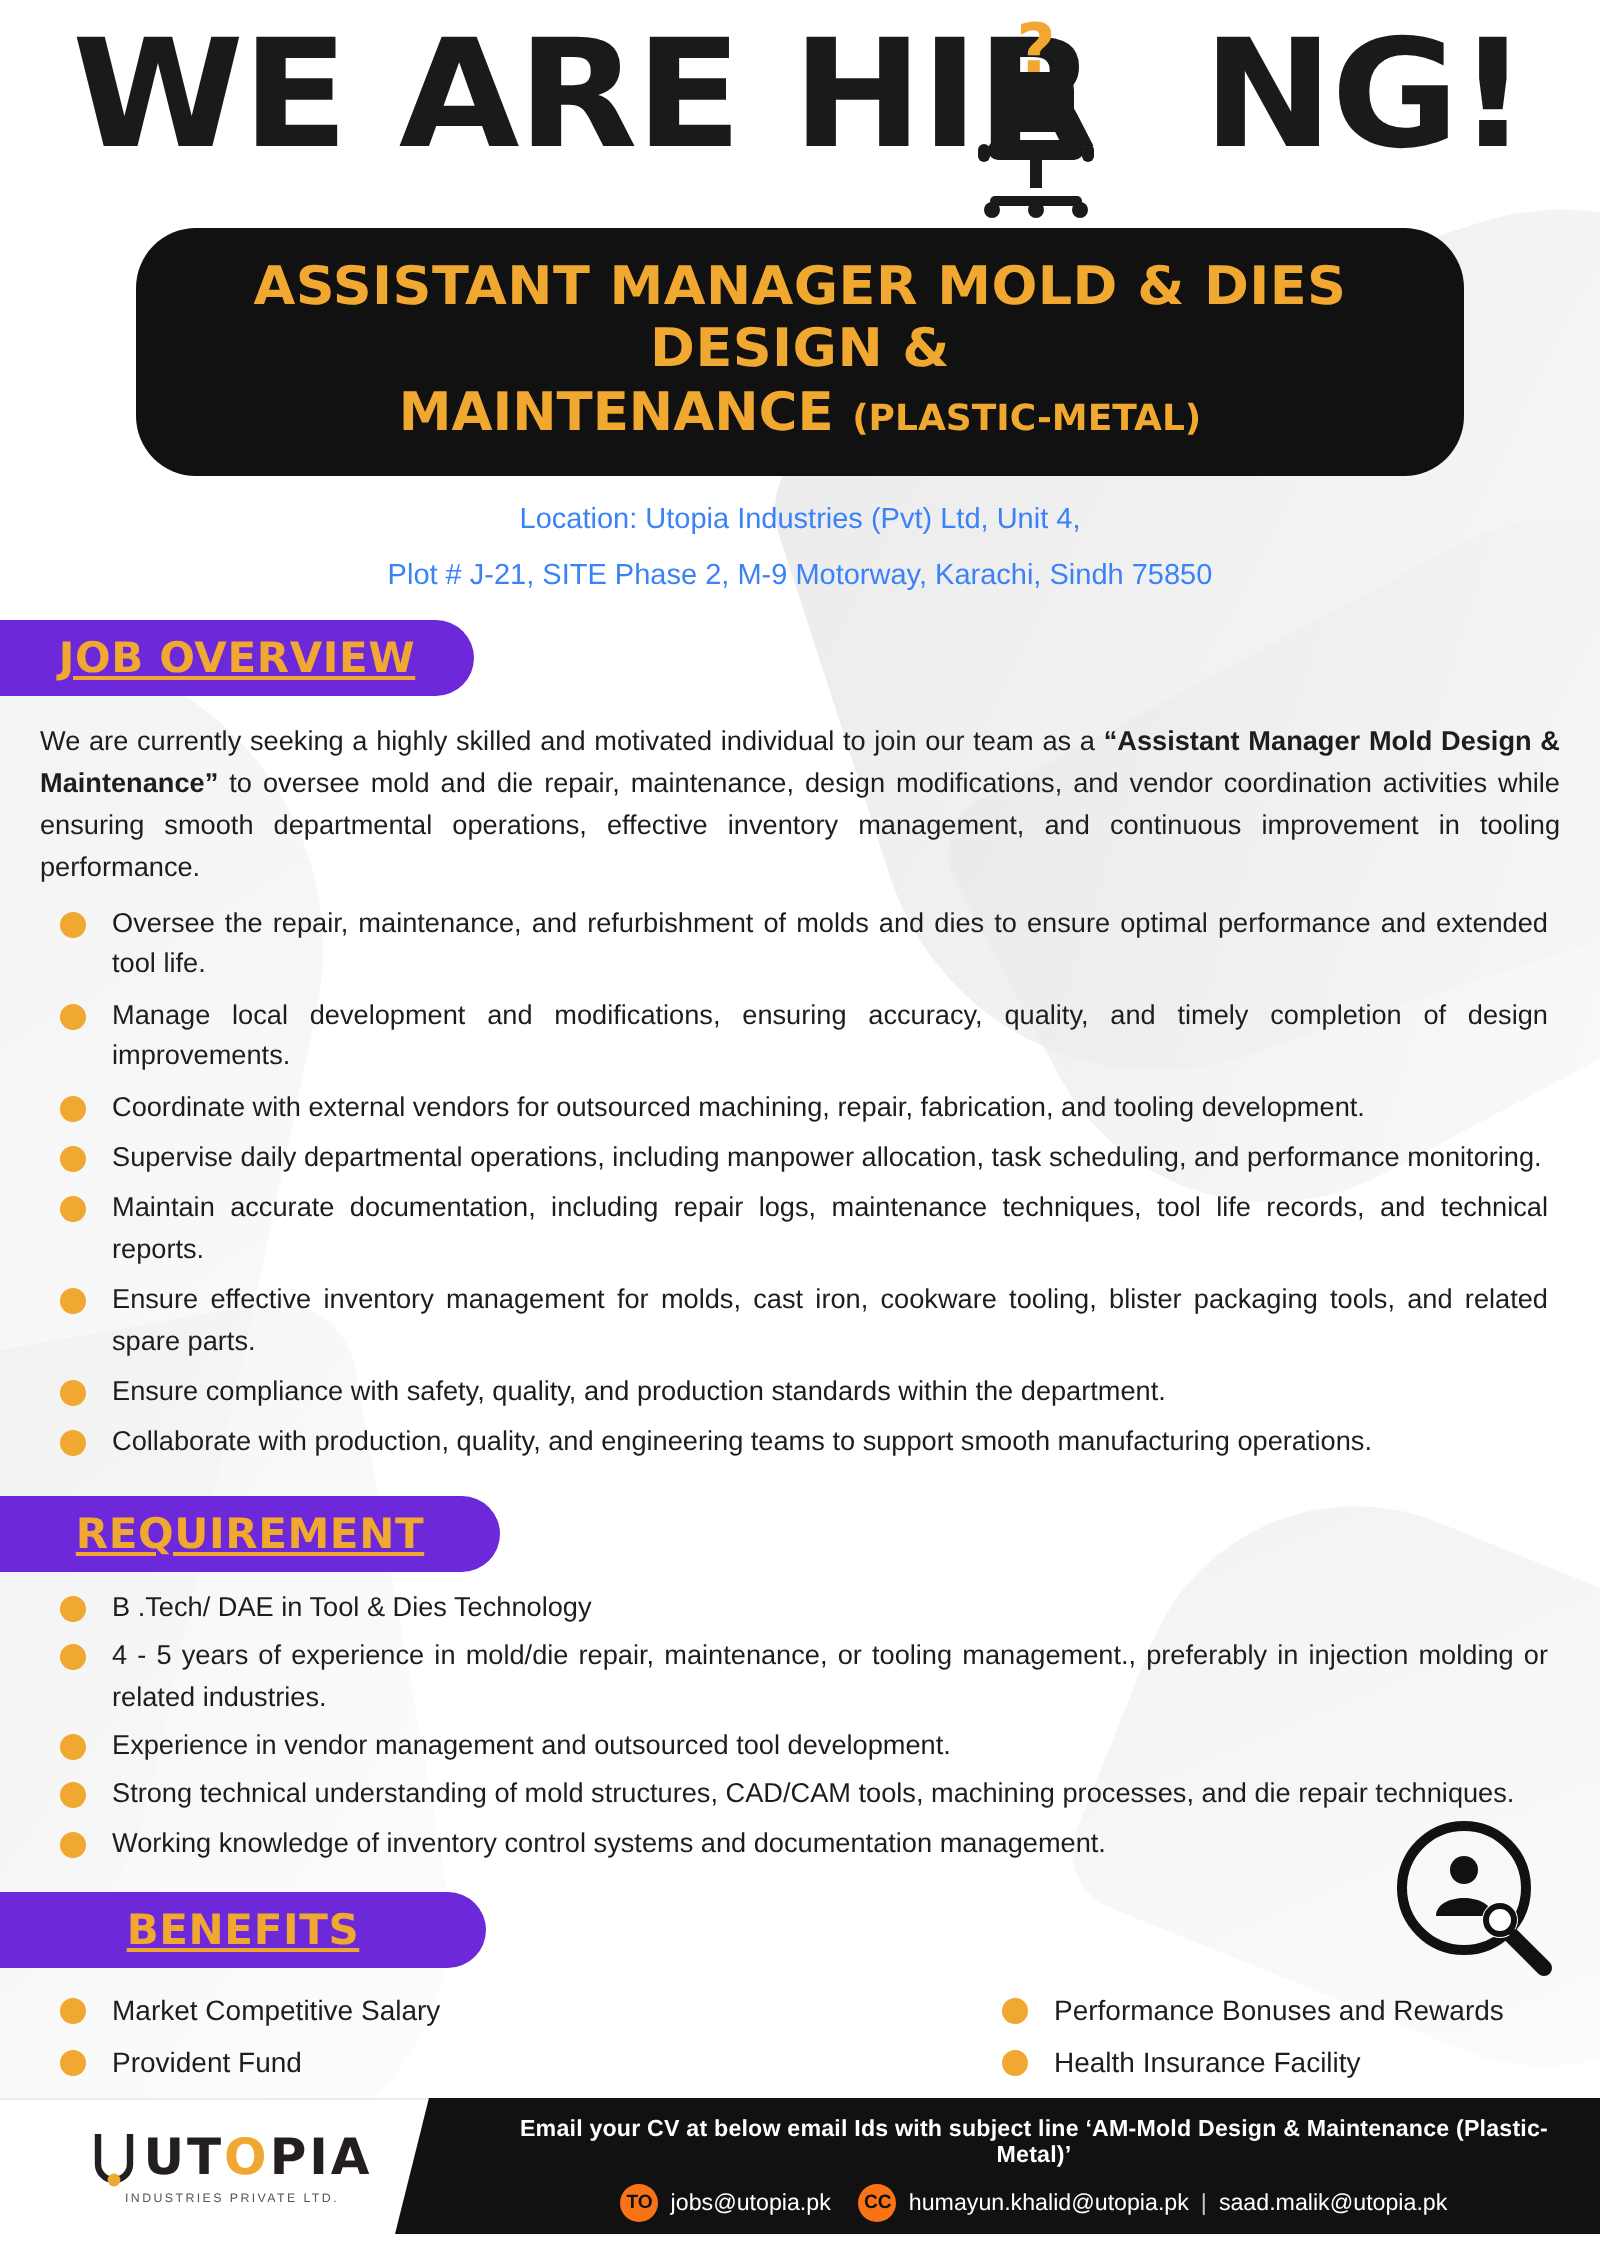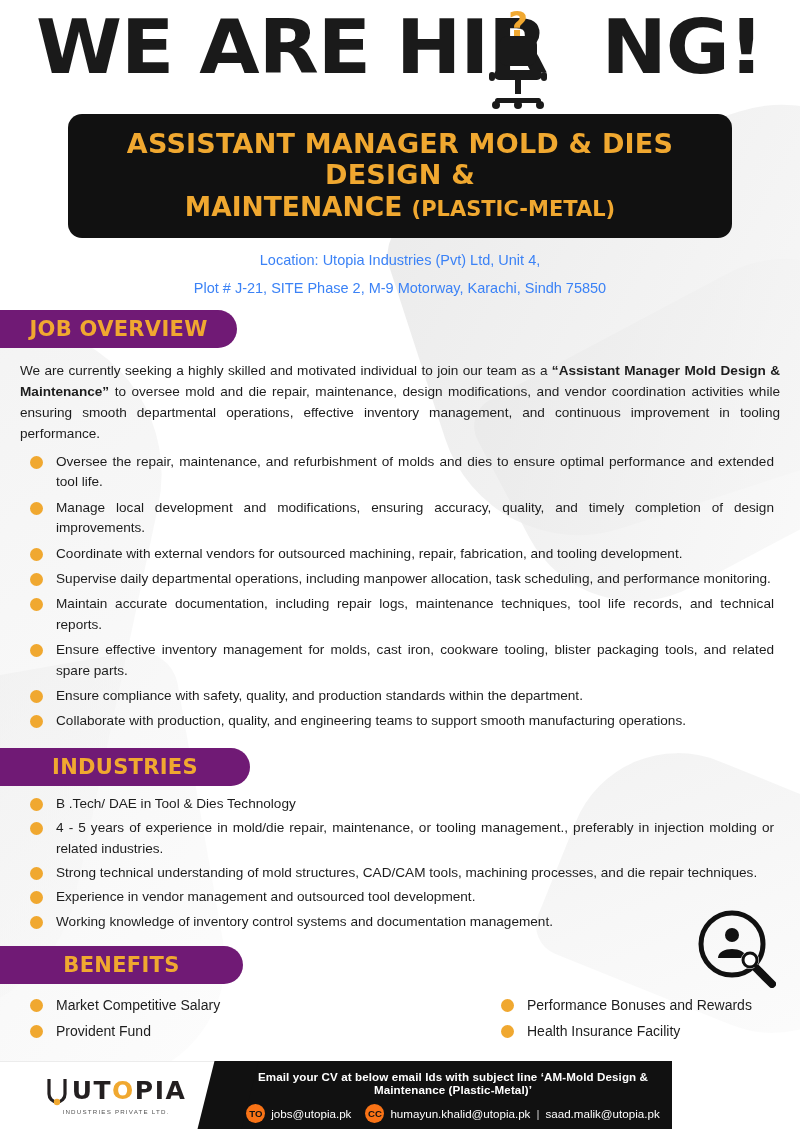--- a/index.html
+++ b/index.html
@@ -83,21 +83,21 @@
     width: 66px;
     height: 104px;
     z-index: 5;
   }
 
   
   .title-bar {
     position: relative;
     margin: 2px 68px 0 68px;
     background: #111111;
-    border-radius: 14px;
+    border-radius: 30px;
     padding: 14px 18px 16px 18px;
     text-align: center;
     z-index: 4;
   }
   .title-bar .t1 {
     font-family: "DejaVu Sans", sans-serif;
     font-weight: bold;
     font-size: 26.5px;
     color: #f0a830;
     letter-spacing: .2px;
@@ -105,50 +105,51 @@
     transform: scaleX(1.02);
   }
   .title-bar .t2 {
     font-family: "DejaVu Sans", sans-serif;
     font-weight: bold;
     font-size: 26.5px;
     color: #f0a830;
     line-height: 1.18;
   }
   .title-bar .t2 .paren {
-    font-size: 21px;
+    font-size: 18px;
     text-align: right;
   }
 
   .location {
     position: relative;
     text-align: center;
     color: #3b82f6;
     font-size: 14.5px;
     margin-top: 14px;
     z-index: 3;
   }
   .location .l2 { margin-top: 12px; }
 
   
   .banner {
     position: relative;
     height: 38px;
-    background: #701a75;
+    background: #6d28d9;
     color: #f0a830;
     font-family: "DejaVu Sans", sans-serif;
     font-weight: bold;
     font-size: 21px;
     letter-spacing: .3px;
     display: flex;
     align-items: center;
     justify-content: center;
     border-radius: 0 19px 19px 0;
     margin-left: 0;
     z-index: 3;
+    text-decoration: underline;
   }
   .banner.w-overview { width: 237px; margin-top: 14px; }
   .banner.w-resp     { width: 235px; margin-top: 14px; }
   .banner.w-req      { width: 250px; margin-top: 16px; }
   .banner.w-ben      { width: 243px; margin-top: 14px; }
 
   .body-text {
     position: relative;
     margin: 12px 20px 0 20px;
     font-size: 13.6px;
@@ -216,22 +217,22 @@
     position: absolute;
     right: 24px;
     bottom: 145px;
     width: 78px; height: 78px;
     z-index: 2;
   }
 
   
   .footer {
     position: absolute;
-    left: 0; bottom: 4px;
-    width: 672px;
+    left: 0; bottom: 16px;
+    width: 800px;
     height: 68px;
     display: flex;
     z-index: 6;
     justify-content: center;
   }
   .footer-left {
     width: 232px;
     background: #ffffff;
     display: flex;
     align-items: center;
@@ -364,26 +365,26 @@
     <li>Oversee the repair, maintenance, and refurbishment of molds and dies to ensure optimal performance and extended tool life.</li>
     <li>Manage local development and modifications, ensuring accuracy, quality, and timely completion of design improvements.</li>
     <li>Coordinate with external vendors for outsourced machining, repair, fabrication, and tooling development.</li>
     <li>Supervise daily departmental operations, including manpower allocation, task scheduling, and performance monitoring.</li>
     <li>Maintain accurate documentation, including repair logs, maintenance techniques, tool life records, and technical reports.</li>
     <li>Ensure effective inventory management for molds, cast iron, cookware tooling, blister packaging tools, and related spare parts.</li>
     <li>Ensure compliance with safety, quality, and production standards within the department.</li>
     <li>Collaborate with production, quality, and engineering teams to support smooth manufacturing operations.</li>
   </ul>
 
-  <div class="banner w-req">INDUSTRIES</div>
+  <div class="banner w-req">REQUIREMENT</div>
   <ul class="bullets req">
     <li>B .Tech/ DAE in Tool &amp; Dies Technology</li>
     <li>4 - 5 years of experience in mold/die repair, maintenance, or tooling management., preferably in injection molding or related industries.</li>
+    <li>Experience in vendor management and outsourced tool development.</li>
     <li>Strong technical understanding of mold structures, CAD/CAM tools, machining processes, and die repair techniques.</li>
-    <li>Experience in vendor management and outsourced tool development.</li>
     <li>Working knowledge of inventory control systems and documentation management.</li>
   </ul>
 
   <div class="magnifier">
     <svg viewBox="0 0 78 78" width="78" height="78" aria-hidden="true">
       <circle cx="34" cy="34" r="31" fill="none" stroke="#111111" stroke-width="5"></circle>
       <line x1="55" y1="55" x2="74" y2="74" stroke="#111111" stroke-width="8" stroke-linecap="round"></line>
       <circle cx="34" cy="25" r="7" fill="#111111"></circle>
       <path d="M20 48 C20 36 48 36 48 48 Z" fill="#111111"></path>
       <circle cx="52" cy="50" r="9" fill="#ffffff"></circle>

